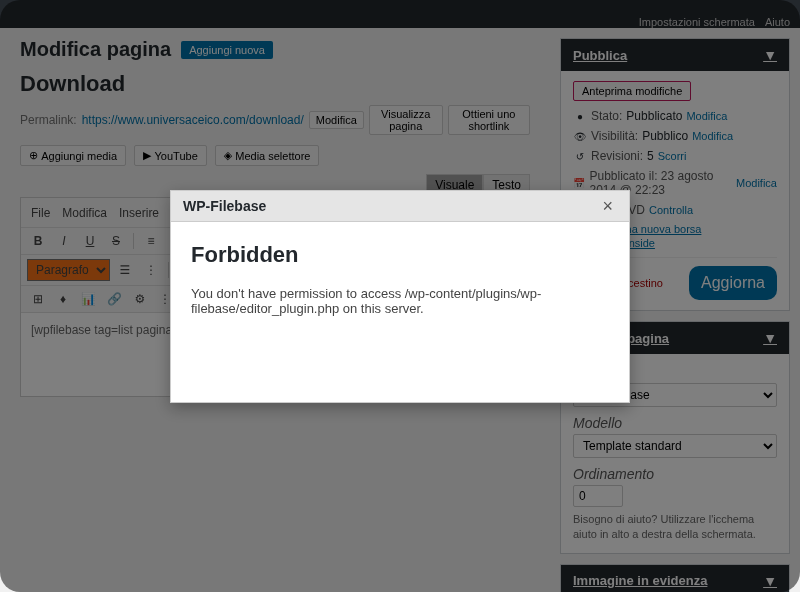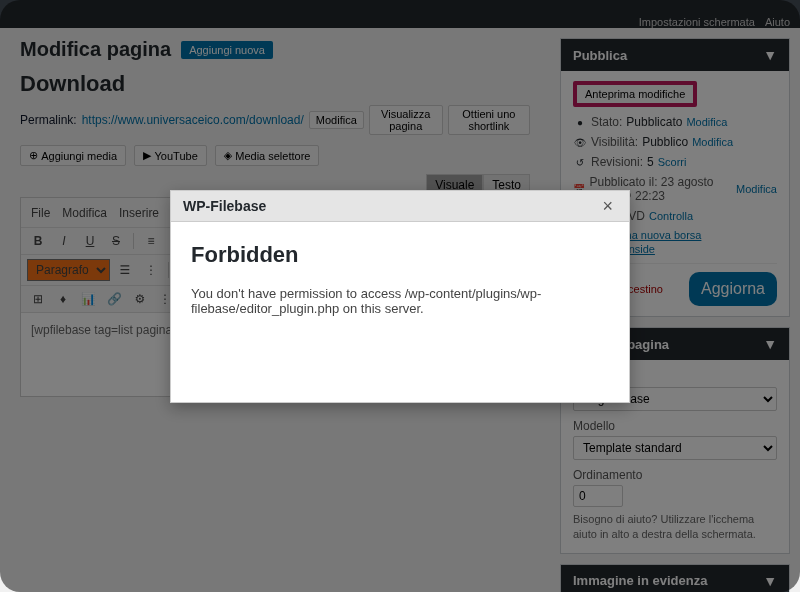--- a/index.html
+++ b/index.html
@@ -59,21 +59,21 @@
     }
 
     
     .permalink-bar {
       display: flex;
       align-items: center;
       gap: 5px;
       margin-bottom: 10px;
       font-size: 12px;
     }
-    .permalink-bar span { color: #0f172a; }
+    .permalink-bar span { color: #737373; }
     .permalink-bar a { color: #0073aa; text-decoration: none; }
     .permalink-bar .edit-btn, .permalink-bar .view-btn, .permalink-bar .short-btn {
       background: #f7f7f7;
       border: 1px solid #ccc;
       padding: 2px 6px;
       font-size: 11px;
       cursor: pointer;
       border-radius: 2px;
     }
 
@@ -208,20 +208,21 @@
     }
     .meta-box-header {
       background: #23282d;
       color: #fff;
       padding: 8px 12px;
       font-size: 13px;
       font-weight: 600;
       display: flex;
       justify-content: space-between;
       align-items: center;
+      text-decoration: underline;
     }
     .meta-box-body {
       padding: 10px 12px;
     }
     .meta-row {
       display: flex;
       align-items: center;
       margin-bottom: 6px;
       font-size: 12px;
       gap: 4px;
@@ -253,24 +254,25 @@
     select.wp-select {
       width: 100%;
       padding: 3px 5px;
       border: 1px solid #ccc;
       border-radius: 2px;
       font-size: 12px;
       background: #fff;
     }
 
     .meta-label {
-      font-size: 12px;
+      font-size: 14px;
       color: #555;
       margin-bottom: 3px;
       display: block;
+      font-style: italic;
     }
 
     input.wp-input {
       width: 100%;
       padding: 3px 5px;
       border: 1px solid #ccc;
       border-radius: 2px;
       font-size: 12px;
     }
 
@@ -343,21 +345,21 @@
       color: #23282d;
     }
 
     .modal-message {
       font-size: 13px;
       color: #444;
     }
 
     .anteprima-btn {
       background: #f7f7f7;
-      border: 4px solid #be185d;
+      border: 1px solid #be185d;
       padding: 3px 8px;
       font-size: 11px;
       cursor: pointer;
       border-radius: 2px;
       display: block;
       margin-bottom: 8px;
     }
 
     .toggle-icon {
       cursor: pointer;

